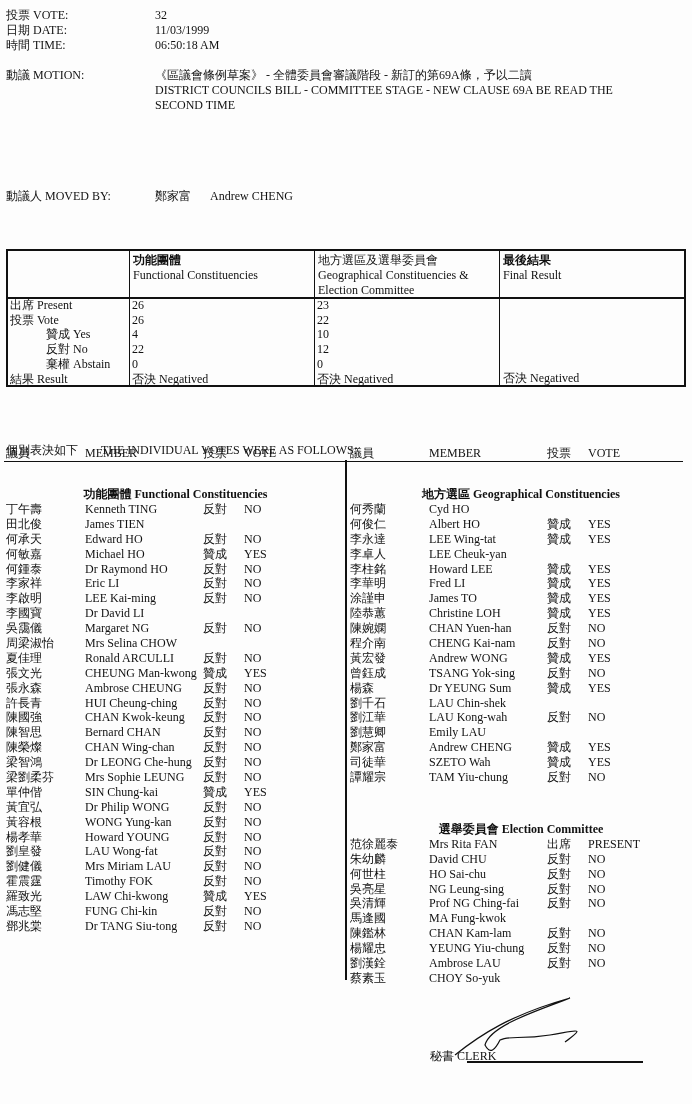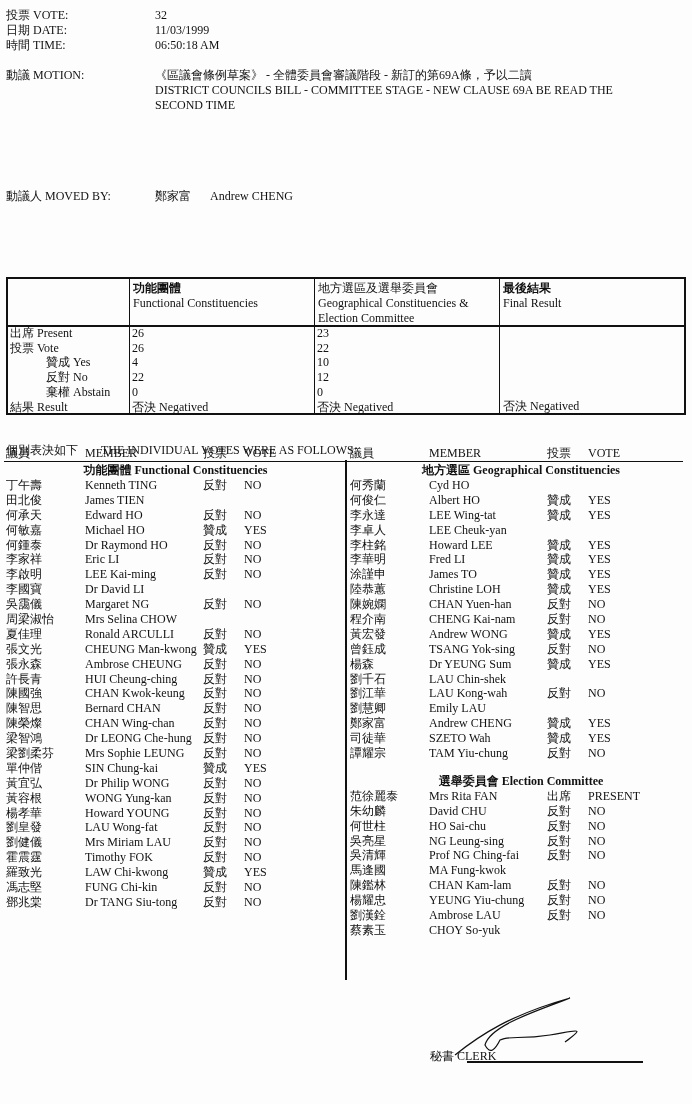--- a/index.html
+++ b/index.html
@@ -8,32 +8,32 @@
     background: #fdfdfd; color: #111;
     font-family: "Liberation Serif", "DejaVu Serif", serif;
     font-size: 12px; line-height: 15px;
   }
   .abs { position: absolute; white-space: nowrap; }
   .meta-label { left: 6px; }
   .meta-value { left: 155px; }
   .motion { left: 155px; top: 68px; line-height: 15px; }
   .summary-table {
     position: absolute; left: 6px; top: 249px; width: 680px; height: 138px;
-    border: 2px solid #111; box-sizing: border-box; margin-top: 28px;
+    border: 2px solid #111; box-sizing: border-box;
   }
   .summary-table .hdr-row { position: absolute; left: 0; top: 0; width: 100%; height: 46px; border-bottom: 2px solid #111; }
   .summary-table .vline { position: absolute; top: 0; bottom: 0; width: 1px; background: #111; }
   .cell { position: absolute; }
   .hdr-text { line-height: 15px; }
   .row-labels { position: absolute; left: 2px; top: 47px; line-height: 14.7px; }
   .col-vals { position: absolute; top: 47px; line-height: 14.7px; }
   .ind-col { position: absolute; top: 446px; text-align: center; }
   .ind-head { height: 14px; line-height: 14px; position: relative; }
   .ind-rule { position: absolute; height: 1px; background: #111; }
-  .sec-title { font-weight: bold; height: 15px; line-height: 15px; }
+  .sec-title { font-weight: bold; height: 15px; line-height: 15px; margin-top: 24px; }
   .vrow { position: relative; height: 14.9px; line-height: 14.9px; }
   .vrow span, .ind-head span { position: absolute; top: 0; }
   .c-zh { left: 0; }
   .c-en { left: 79px; }
   .c-zhv { left: 197px; }
   .c-v { left: 238px; }
   .divider { position: absolute; left: 345px; top: 460px; width: 2px; height: 520px; background: #111; }
   .clerk { left: 430px; top: 1049px; }
   .sig-line { position: absolute; left: 467px; top: 1061px; width: 176px; height: 2px; background: #111; }
   .sig { position: absolute; left: 450px; top: 995px; }

